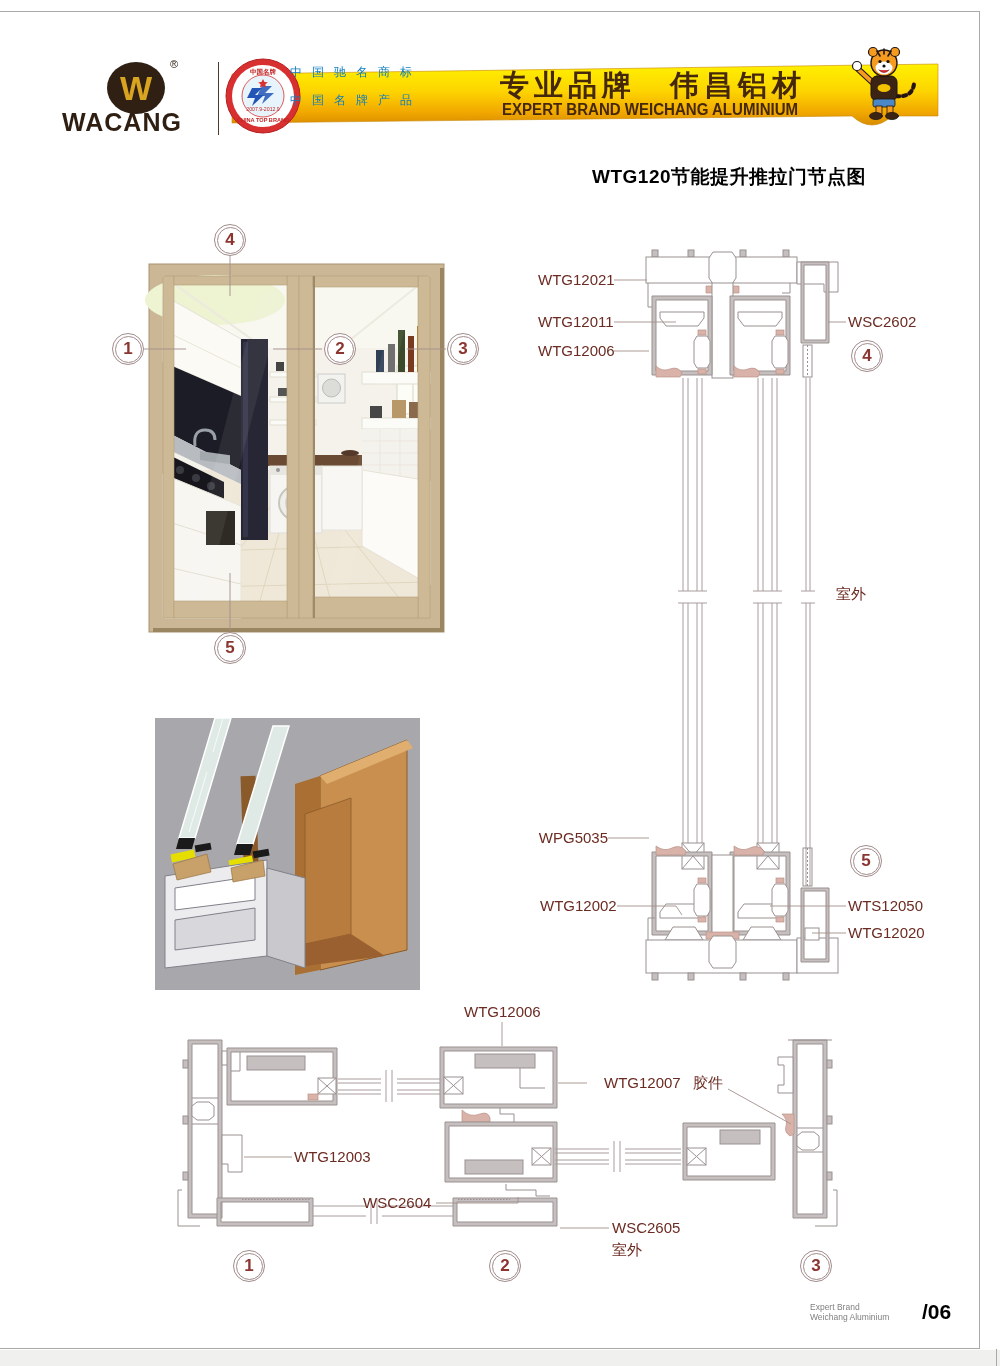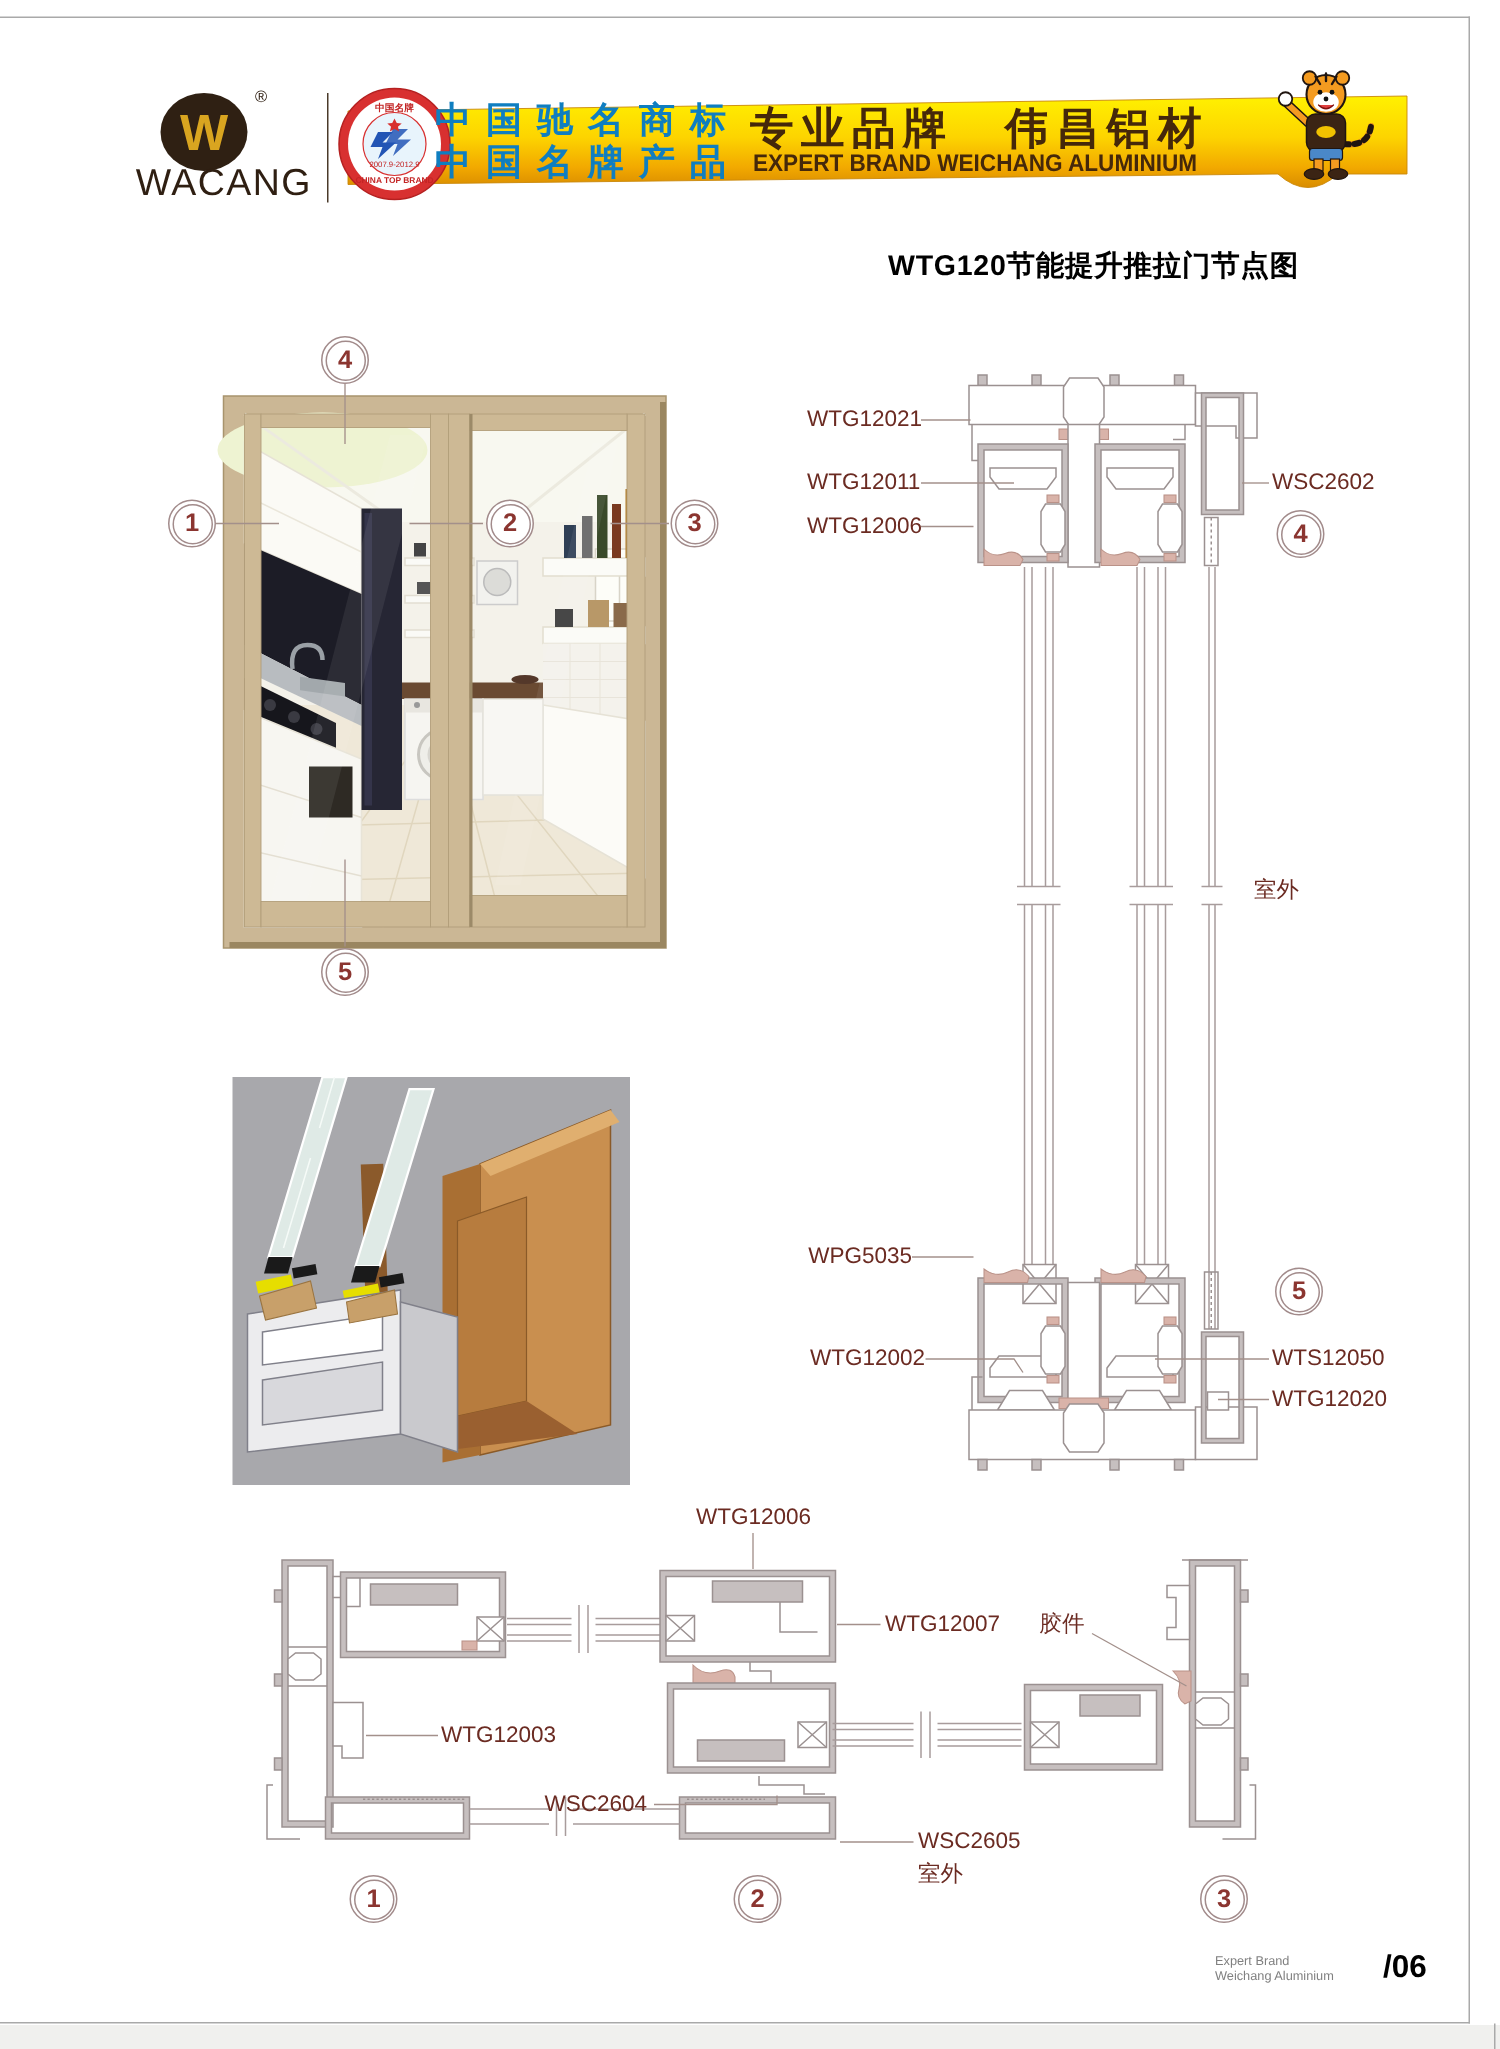--- a/index.html
+++ b/index.html
@@ -9,23 +9,23 @@
   .border-line{position:absolute;background:#A9A9A9}
   .lbl{position:absolute;color:#6B2B22;font-size:15px;line-height:18px;white-space:nowrap}
   .lbl.r{text-align:right}
   .callout{position:absolute;width:32px;height:32px;border:1px solid #A28B8B;border-radius:50%;
            display:flex;align-items:center;justify-content:center;background:#fff;box-sizing:border-box}
   .callout i{display:flex;width:25px;height:25px;border:1px solid #A28B8B;border-radius:50%;
              align-items:center;justify-content:center;font-style:normal;font-size:17px;
              font-weight:bold;color:#8B3530}
   .page-title{position:absolute;left:592px;top:164px;width:360px;text-align:left;
               font-size:19px;font-weight:bold;color:#000000;letter-spacing:.5px}
-  .wacang-word{position:absolute;left:62px;top:108px;width:146px;text-align:right;
-               font-size:25px;font-weight:normal;letter-spacing:1px;color:#2F1F12}
-  .claims{position:absolute;left:290px;color:#0F7EC0;font-weight:bold;font-size:24px;
+  .wacang-word{position:absolute;left:62px;top:108px;width:146px;text-align:left;
+               font-size:25px;font-weight:bold;letter-spacing:1px;color:#2F1F12}
+  .claims{position:absolute;left:290px;color:#0F7EC0;font-weight:normal;font-size:12px;
           letter-spacing:10px;white-space:nowrap}
   .slogan-cn{position:absolute;left:500px;top:66px;font-size:29px;font-weight:bold;
              color:#45280A;letter-spacing:5px;white-space:nowrap}
   .slogan-en{position:absolute;left:502px;top:101px;font-size:16px;font-weight:bold;
              color:#45280A;white-space:nowrap;transform:scaleX(.94);transform-origin:left}
   .footer-gray{position:absolute;width:110px;text-align:left;font-size:8.5px;color:#808080;line-height:9.5px}
   .footer-num{position:absolute;font-size:21px;font-weight:bold;color:#000000}
   svg{position:absolute;overflow:visible}
   svg .sw{fill:#C6BFBF;stroke:#9B9191;stroke-width:1}
   svg .in{fill:#FFFFFF;stroke:#9B9191;stroke-width:1}
@@ -439,21 +439,21 @@
     <path d="M502,1022 V1046"></path>
     <path d="M558,1083 H587"></path>
     <path d="M728,1089 L791,1124"></path>
     <path d="M292,1157 H244"></path>
     <path d="M436,1203 H518 V1197"></path>
     <path d="M609,1228 H560"></path>
   </g>
 </svg>
 
 <div class="lbl" style="left:464px;top:1003px">WTG12006</div>
-<div class="lbl" style="left:590px;top:1074px">WTG12007</div>
+<div class="lbl" style="left:604px;top:1074px">WTG12007</div>
 <div class="lbl" style="left:693px;top:1074px">胶件</div>
 <div class="lbl" style="left:294px;top:1148px">WTG12003</div>
 <div class="lbl" style="left:363px;top:1194px">WSC2604</div>
 <div class="lbl" style="left:612px;top:1219px">WSC2605</div>
 <div class="lbl" style="left:612px;top:1241px">室外</div>
 <div class="callout" style="left:233px;top:1250px">
     <i>1</i>
   </div>
 <div class="callout" style="left:489px;top:1250px">
     <i>2</i>

